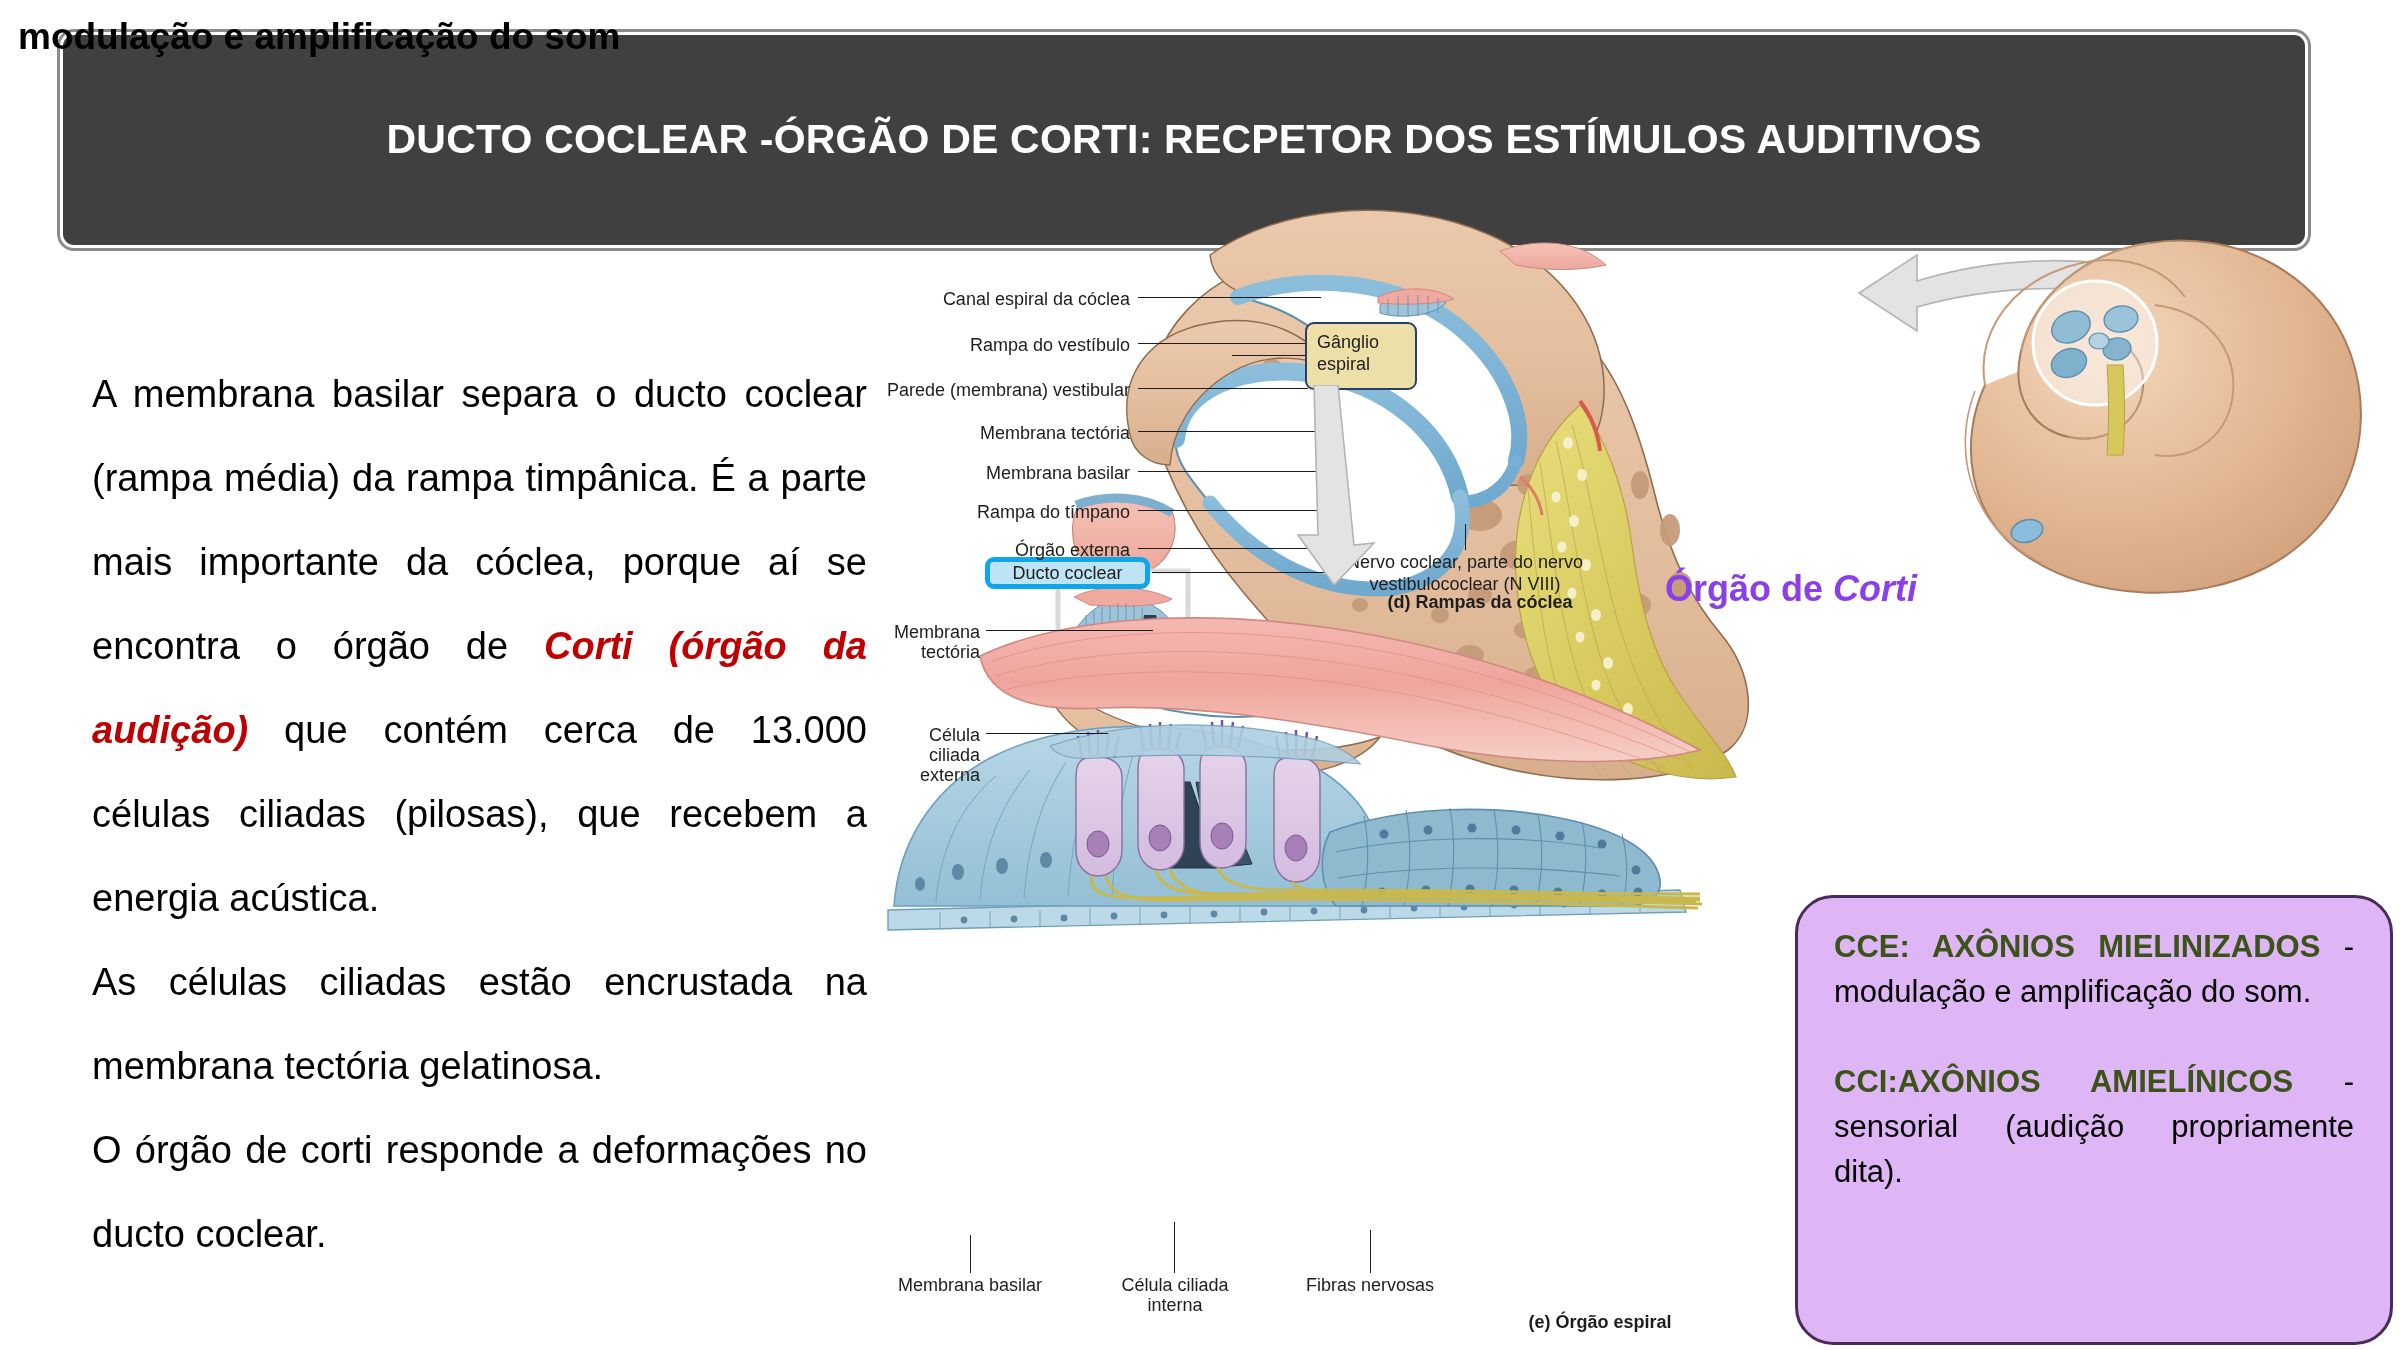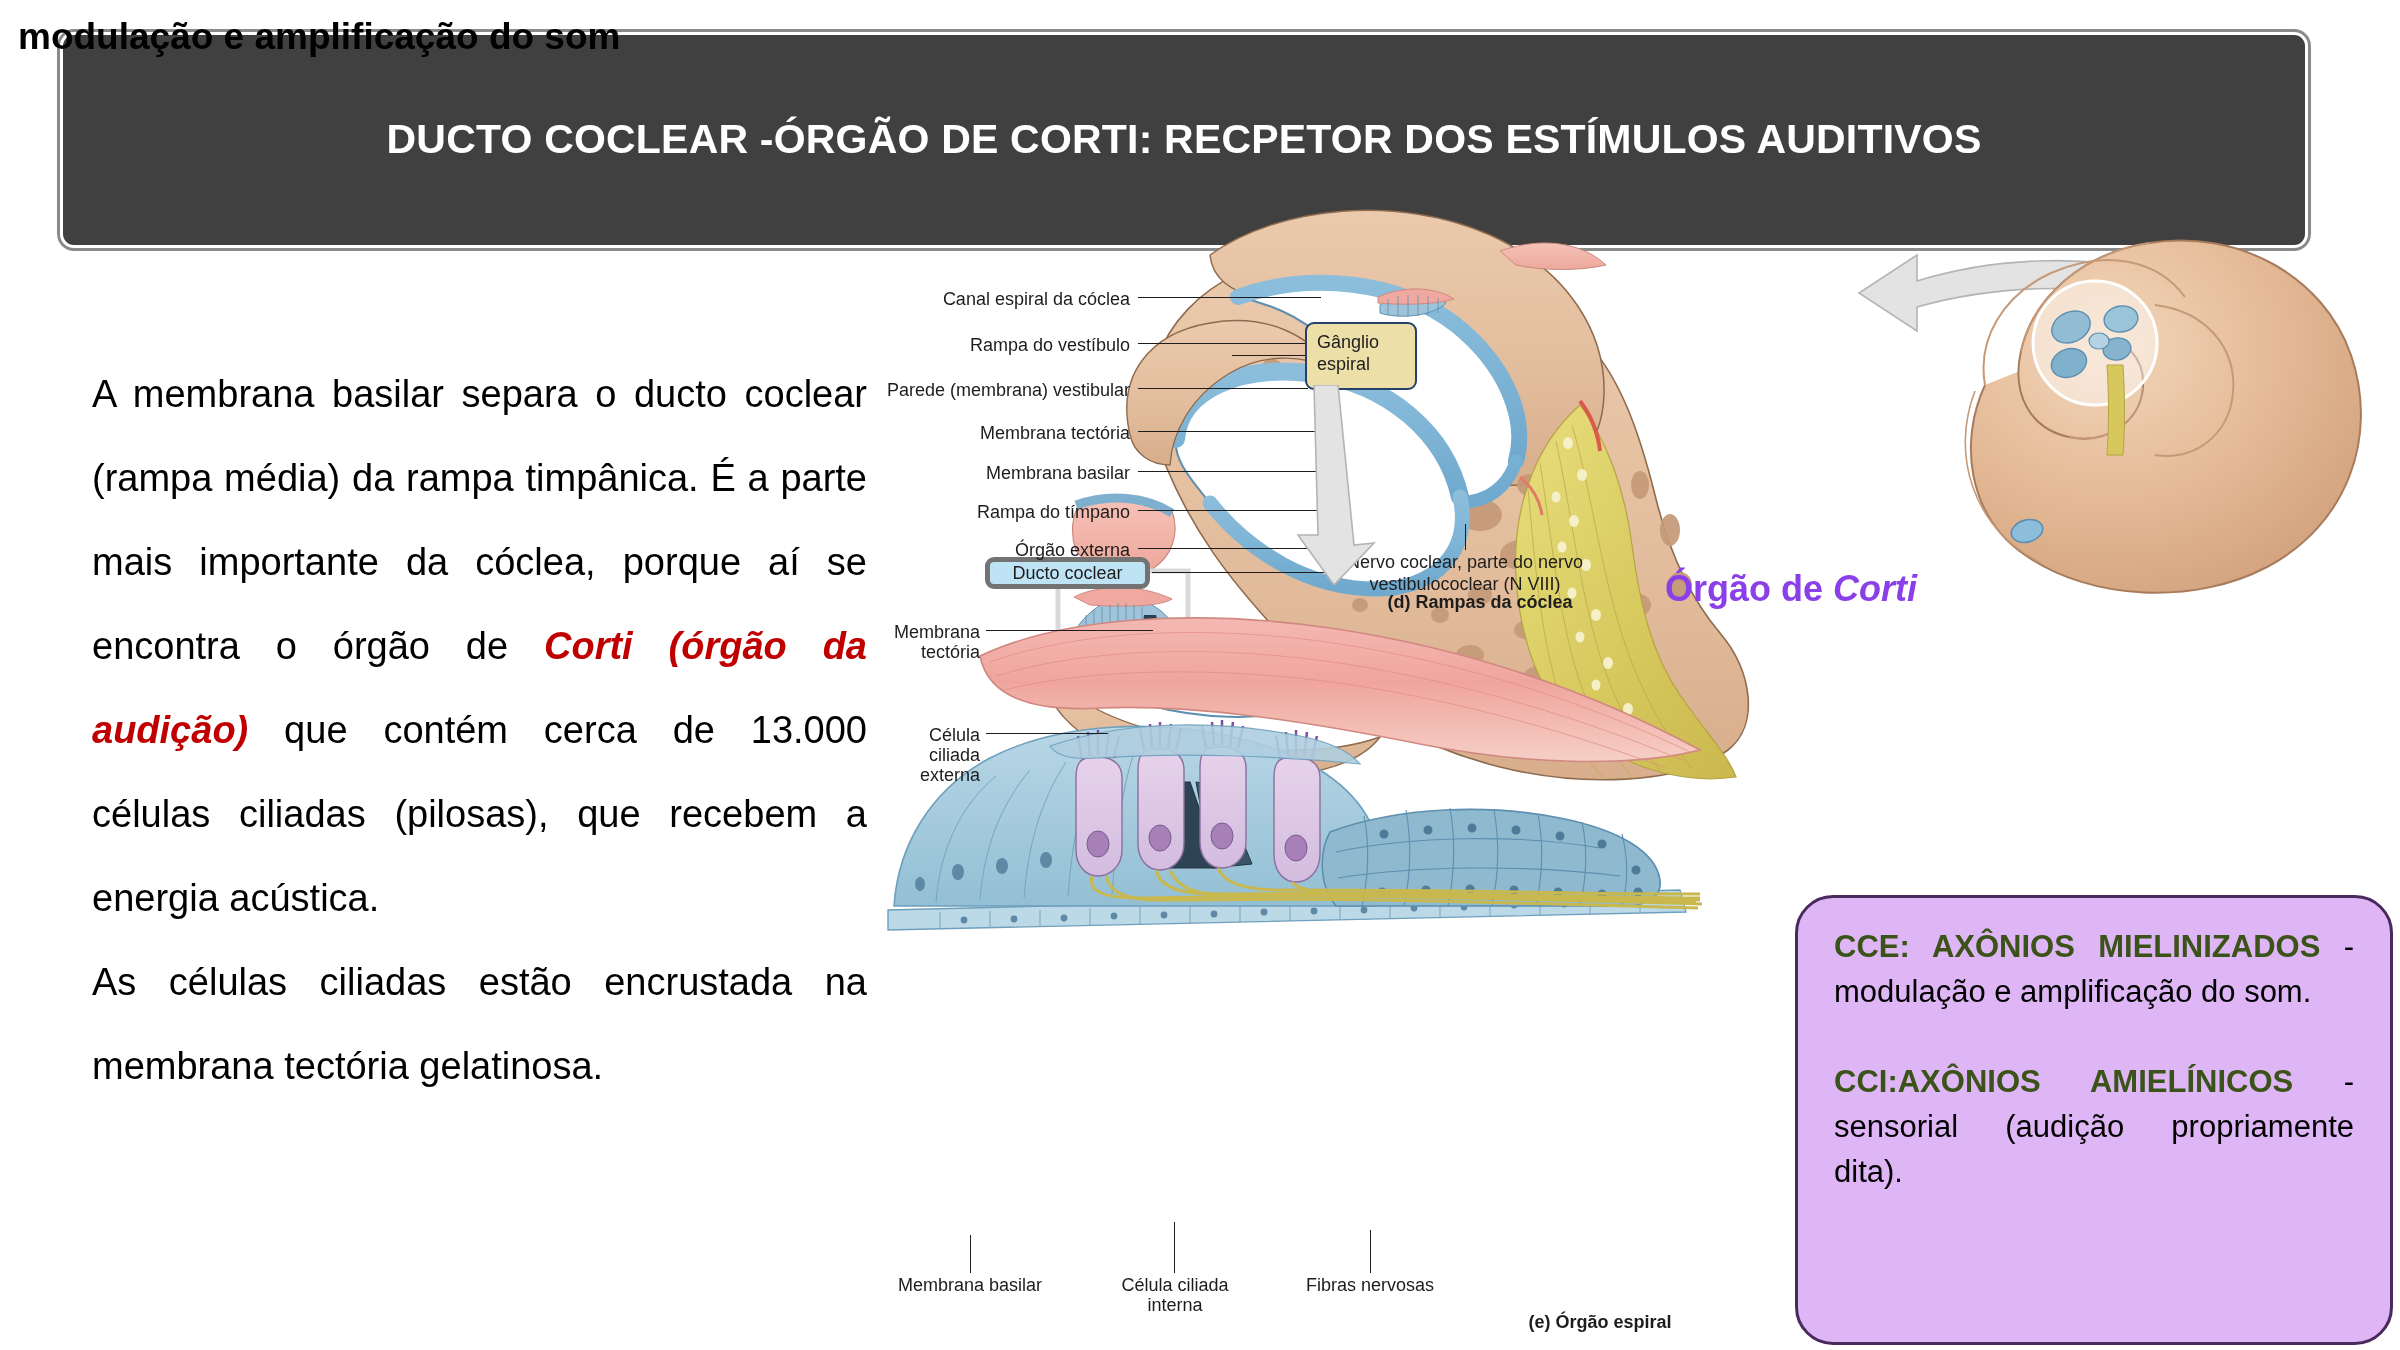--- a/index.html
+++ b/index.html
@@ -101,21 +101,21 @@
   }
 
   
   #ducto-highlight {
     position: absolute;
     left: 105px;
     top: 287px;
     width: 165px;
     height: 32px;
     background: #BEE3F5;
-    border: 5px solid #737373;
+    border: 5px solid #0ea5e9;
     border-radius: 9px;
     box-sizing: border-box;
     display: flex;
     align-items: center;
     justify-content: center;
     font-size: 18px;
     color: #1d1d1d;
   }
 
   
@@ -188,20 +188,21 @@
 
 <div id="title-bar">
   <div class="title-text">DUCTO COCLEAR -ÓRGÃO DE CORTI: RECPETOR DOS ESTÍMULOS AUDITIVOS</div>
 </div>
 
 <div id="stray-heading">modulação e amplificação do som</div>
 
 <div id="body-text">
   <p><span>A membrana basilar separa o ducto coclear (rampa média) da rampa timpânica. É a parte mais importante da cóclea, porque aí se encontra o órgão de </span><span class="em">Corti (órgão da audição)</span><span> que contém cerca de 13.000 células ciliadas (pilosas), que recebem a energia acústica.</span></p>
   <p>As células ciliadas estão encrustada na membrana tectória gelatinosa.</p>
+  <p>O órgão de corti responde a deformações no ducto coclear.</p>
 </div>
 
 <div id="figure-area">
 
   <svg width="1520" height="660" style="position:absolute;left:0;top:-85px;">
     <defs>
       <linearGradient id="boneGrad" x1="0" y1="0" x2="0" y2="1">
         <stop offset="0%" stop-color="#EBC9AC"></stop>
         <stop offset="55%" stop-color="#E3BE9E"></stop>
         <stop offset="100%" stop-color="#D8AE8C"></stop>

